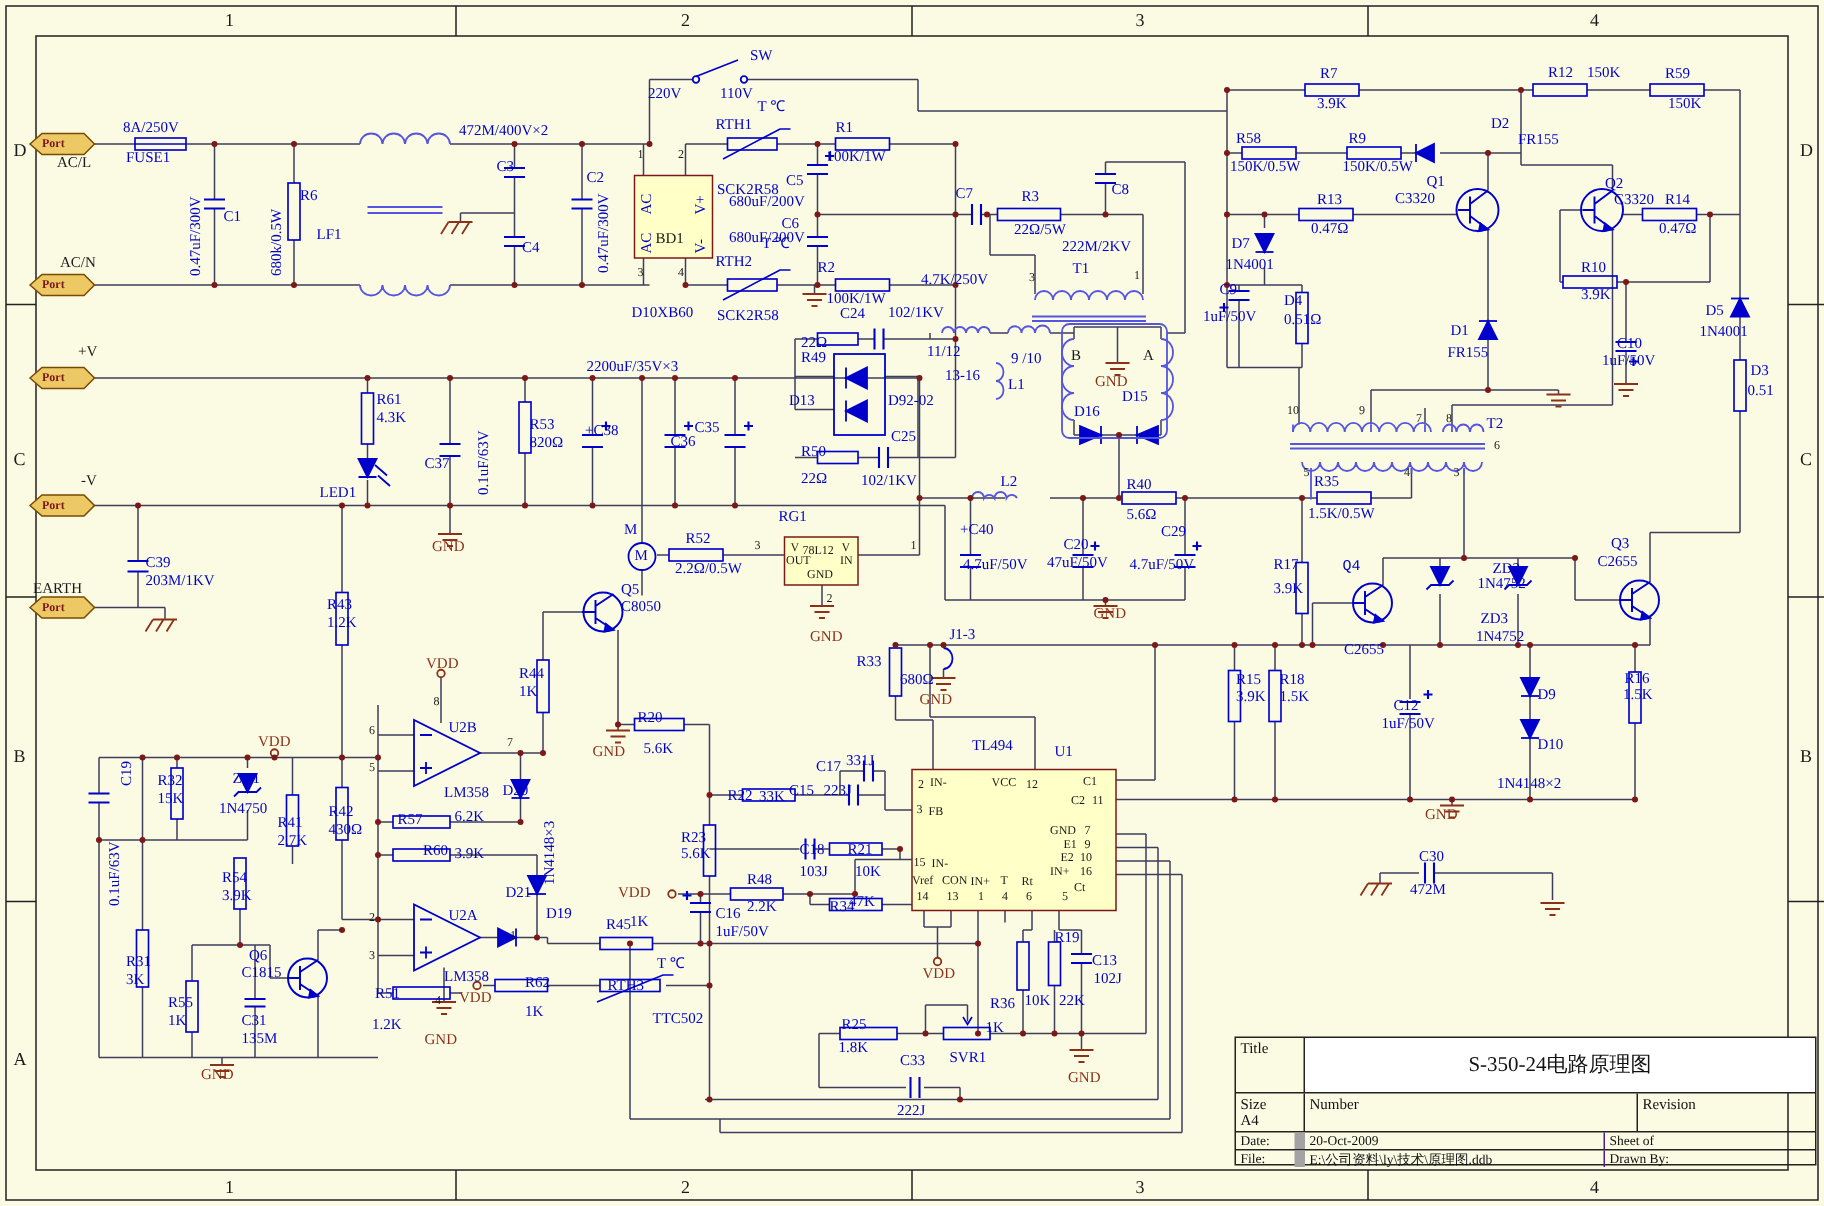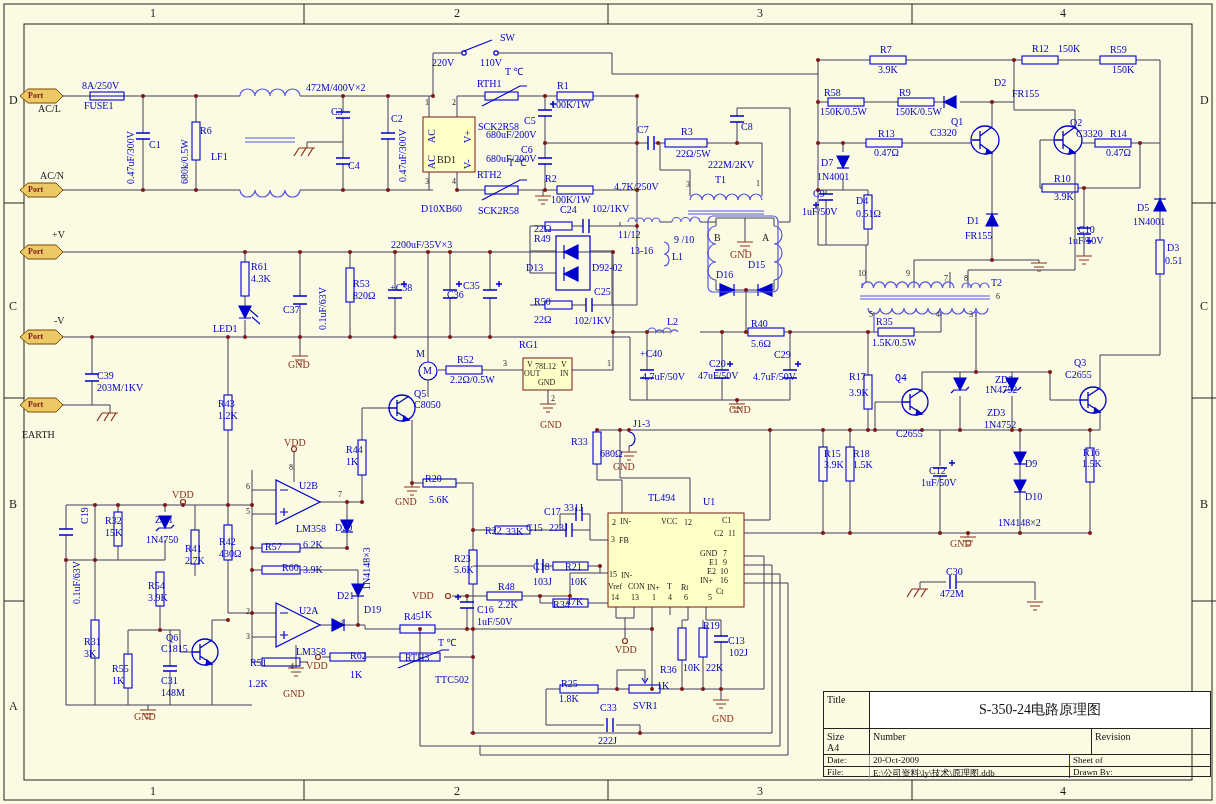--- a/index.html
+++ b/index.html
@@ -16,21 +16,21 @@
   .tb{position:absolute;left:823px;top:691px;width:386px;height:84px;border:1px solid #222;font-size:10px;color:#111}
   .tb .row1{display:flex;height:36px;border-bottom:1px solid #222}
   .tb .tcell{width:46px;border-right:1px solid #222;padding:2px 3px;box-sizing:border-box}
   .tb .tband{flex:1;background:#fff;display:flex;align-items:center;justify-content:center;font-size:14px}
   .tb .row2{display:flex;height:25px;border-bottom:1px solid #222}
   .tb .scell{width:46px;border-right:1px solid #222;padding:2px 3px;box-sizing:border-box}
   .tb .ncell{flex:1;border-right:1px solid #222;padding:2px 3px;box-sizing:border-box}
   .tb .rcell{width:118px;padding:2px 3px;box-sizing:border-box}
   .tb .row3,.tb .row4{display:flex;height:11px;border-bottom:1px solid #222;font-size:9px}
   .tb .row4{border-bottom:none}
-  .tb .lcell{width:46px;border-right:1px solid #a3a3a3;padding:0 3px;box-sizing:border-box}
+  .tb .lcell{width:46px;border-right:7px solid #a3a3a3;padding:0 3px;box-sizing:border-box}
   .tb .mcell{flex:1;border-right:1px solid #4c1d95;padding:0 3px;box-sizing:border-box}
   .tb .ecell{width:140px;padding:0 3px;box-sizing:border-box}
 </style>
 </head>
 <body>
 
 <div class="sheet">
 <svg width="1216" height="804" viewBox="0 0 1216 804">
 
   <g stroke="#222" fill="none" stroke-width="1">
@@ -454,21 +454,21 @@
       <span class="lbl z" style="left: 1200px; top: 700px;">A</span>
       <span class="lbl p" style="left: 28px; top: 92px;">Port</span>
       <span class="lbl p" style="left: 28px; top: 186px;">Port</span>
       <span class="lbl p" style="left: 28px; top: 248px;">Port</span>
       <span class="lbl p" style="left: 28px; top: 333px;">Port</span>
       <span class="lbl p" style="left: 28px; top: 401px;">Port</span>
       <span class="lbl k" style="left: 38px; top: 104px;">AC/L</span>
       <span class="lbl k" style="left: 40px; top: 171px;">AC/N</span>
       <span class="lbl k" style="left: 52px; top: 230px;">+V</span>
       <span class="lbl k" style="left: 54px; top: 316px;">-V</span>
-      <span class="lbl k" style="left: 22px; top: 388px; margin-top: 42px;">EARTH</span>
+      <span class="lbl k" style="left: 22px; top: 388px;">EARTH</span>
       <span class="lbl " style="left: 82px; top: 81px;">8A/250V</span>
       <span class="lbl " style="left: 84px; top: 101px;">FUSE1</span>
       <span class="lbl " style="left: 149px; top: 140px;">C1</span>
       <span class="lbl v" style="left: 126px; top: 184px;">0.47uF/300V</span>
       <span class="lbl " style="left: 200px; top: 126px;">R6</span>
       <span class="lbl v" style="left: 180px; top: 184px;">680k/0.5W</span>
       <span class="lbl " style="left: 211px; top: 152px;">LF1</span>
       <span class="lbl " style="left: 306px; top: 83px;">472M/400V×2</span>
       <span class="lbl " style="left: 331px; top: 107px;">C3</span>
       <span class="lbl " style="left: 348px; top: 161px;">C4</span>
@@ -692,21 +692,21 @@
       <span class="lbl " style="left: 219px; top: 549px;">430Ω</span>
       <span class="lbl " style="left: 148px; top: 581px;">R54</span>
       <span class="lbl " style="left: 148px; top: 593px;">3.9K</span>
       <span class="lbl " style="left: 84px; top: 637px;">R31</span>
       <span class="lbl " style="left: 84px; top: 649px;">3K</span>
       <span class="lbl " style="left: 166px; top: 633px;">Q6</span>
       <span class="lbl " style="left: 161px; top: 644px;">C1815</span>
       <span class="lbl " style="left: 112px; top: 664px;">R55</span>
       <span class="lbl " style="left: 112px; top: 676px;">1K</span>
       <span class="lbl " style="left: 161px; top: 676px;">C31</span>
-      <span class="lbl " style="left: 161px; top: 688px;">148M</span>
+      <span class="lbl " style="left: 161px; top: 688px;">135M</span>
       <span class="lbl r" style="left: 134px; top: 712px;">GND</span>
       <span class="lbl " style="left: 648px; top: 493px;">TL494</span>
       <span class="lbl " style="left: 703px; top: 497px;">U1</span>
       <span class="lbl s" style="left: 612px; top: 519px;">2</span>
       <span class="lbl s" style="left: 620px; top: 518px;">IN-</span>
       <span class="lbl s" style="left: 661px; top: 518px;">VCC</span>
       <span class="lbl s" style="left: 684px; top: 519px;">12</span>
       <span class="lbl s" style="left: 722px; top: 517px;">C1</span>
       <span class="lbl s" style="left: 714px; top: 530px;">C2</span>
       <span class="lbl s" style="left: 728px; top: 530px;">11</span>

